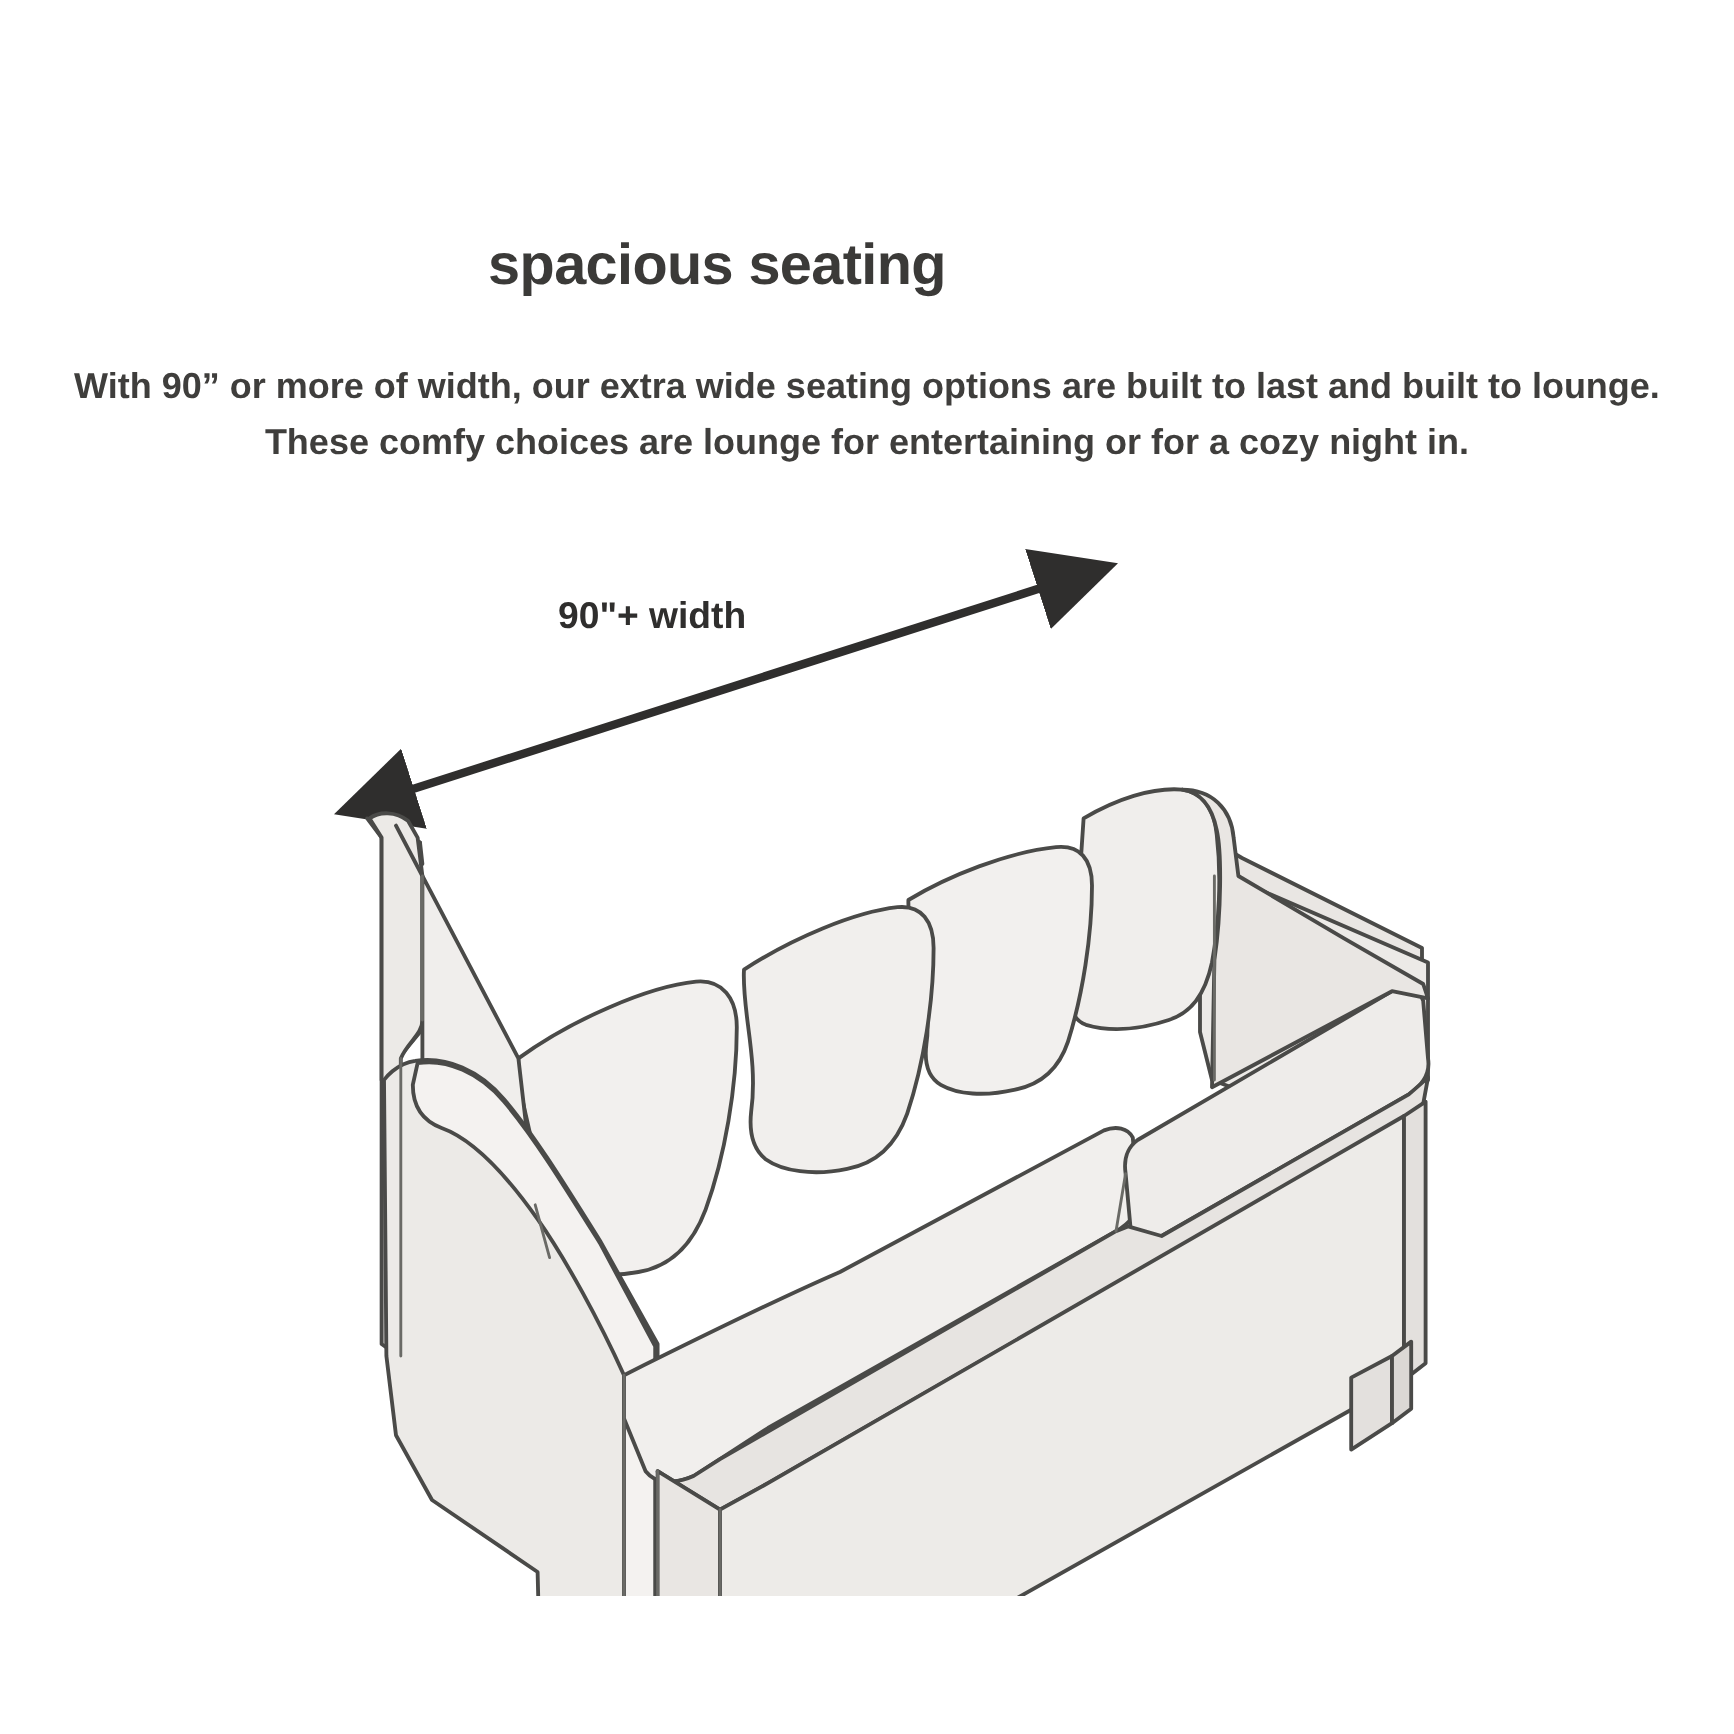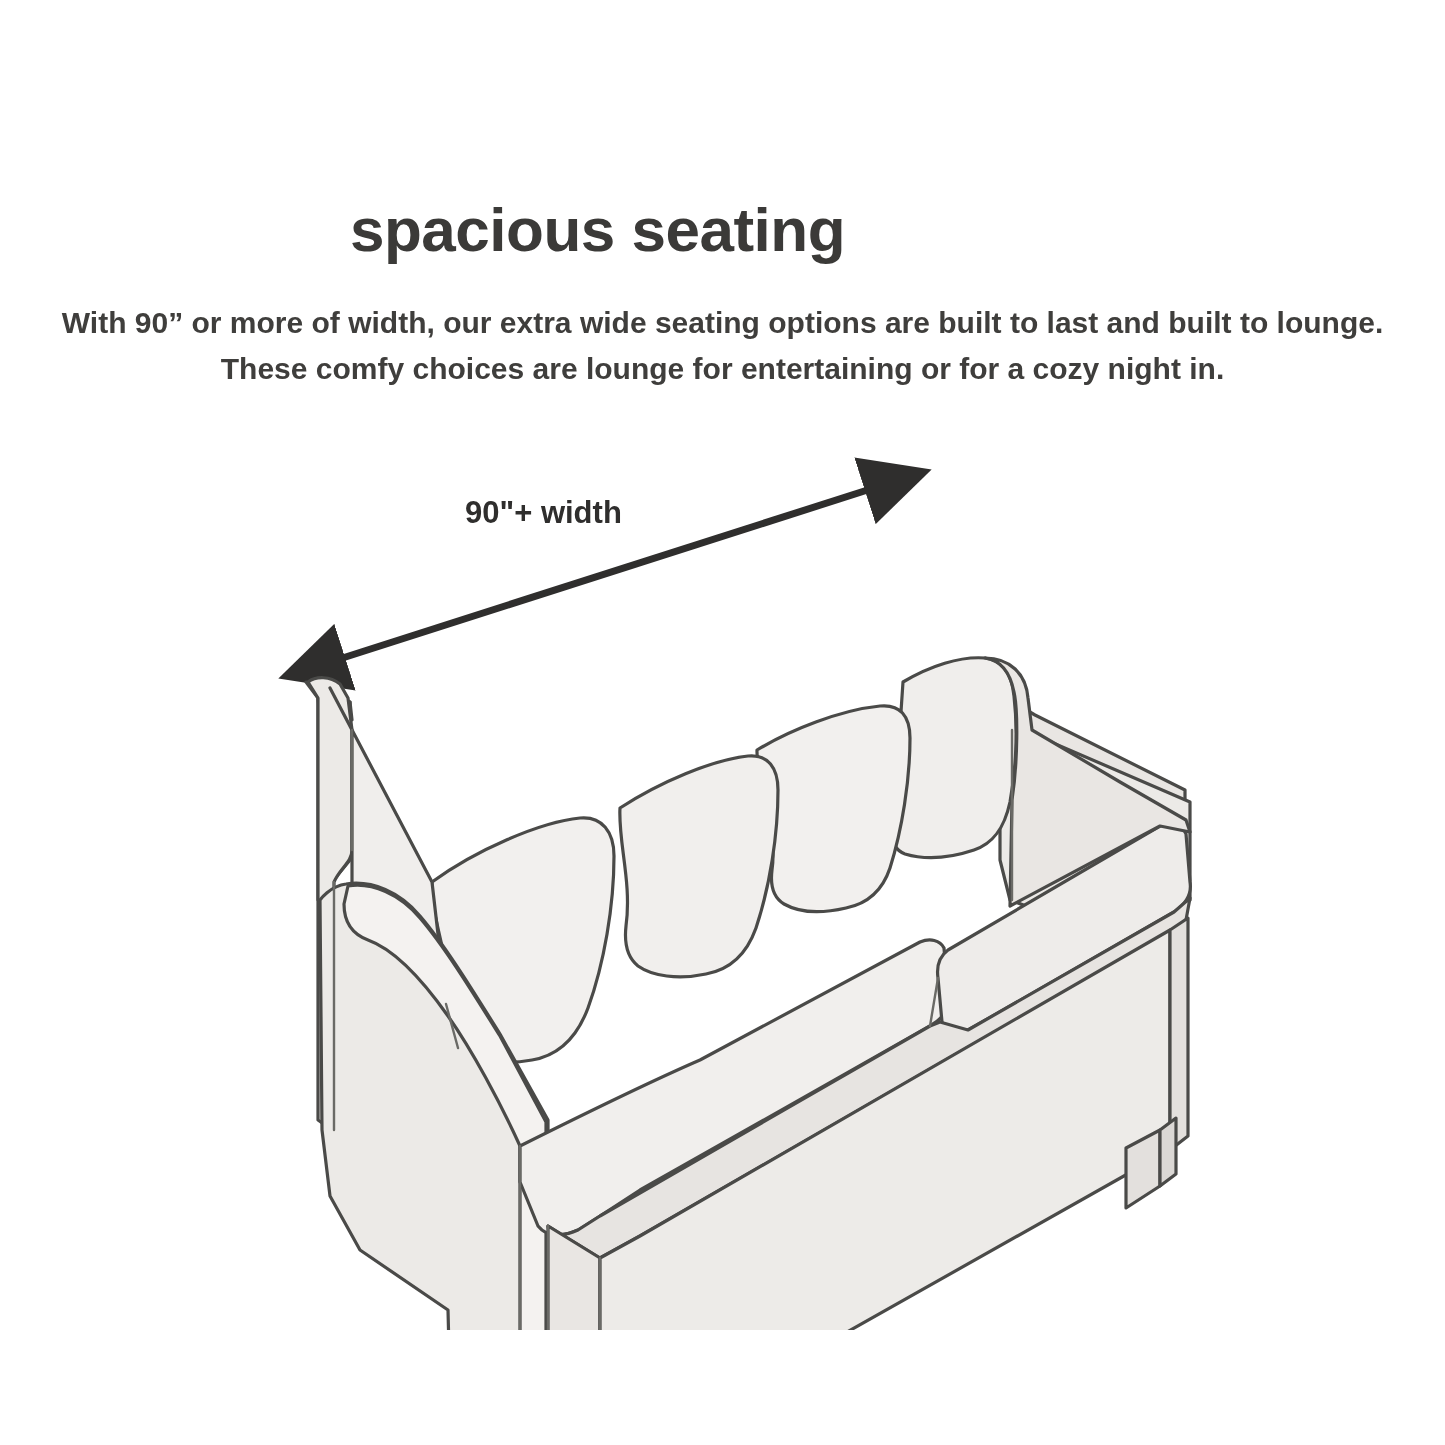--- a/index.html
+++ b/index.html
@@ -20,21 +20,21 @@
     width: 1445px;
     height: 1445px;
     box-sizing: border-box;
   }
   .headline {
     position: absolute;
     top: 196px;
     left: 0;
     width: 1195px;
     text-align: center;
-    font-size: 62px;
+    font-size: 48px;
     font-weight: bold;
     letter-spacing: -0.5px;
     color: #3b3a38;
     line-height: 1.1;
   }
   .subcopy {
     position: absolute;
     top: 300px;
     left: 0;
     width: 1445px;

